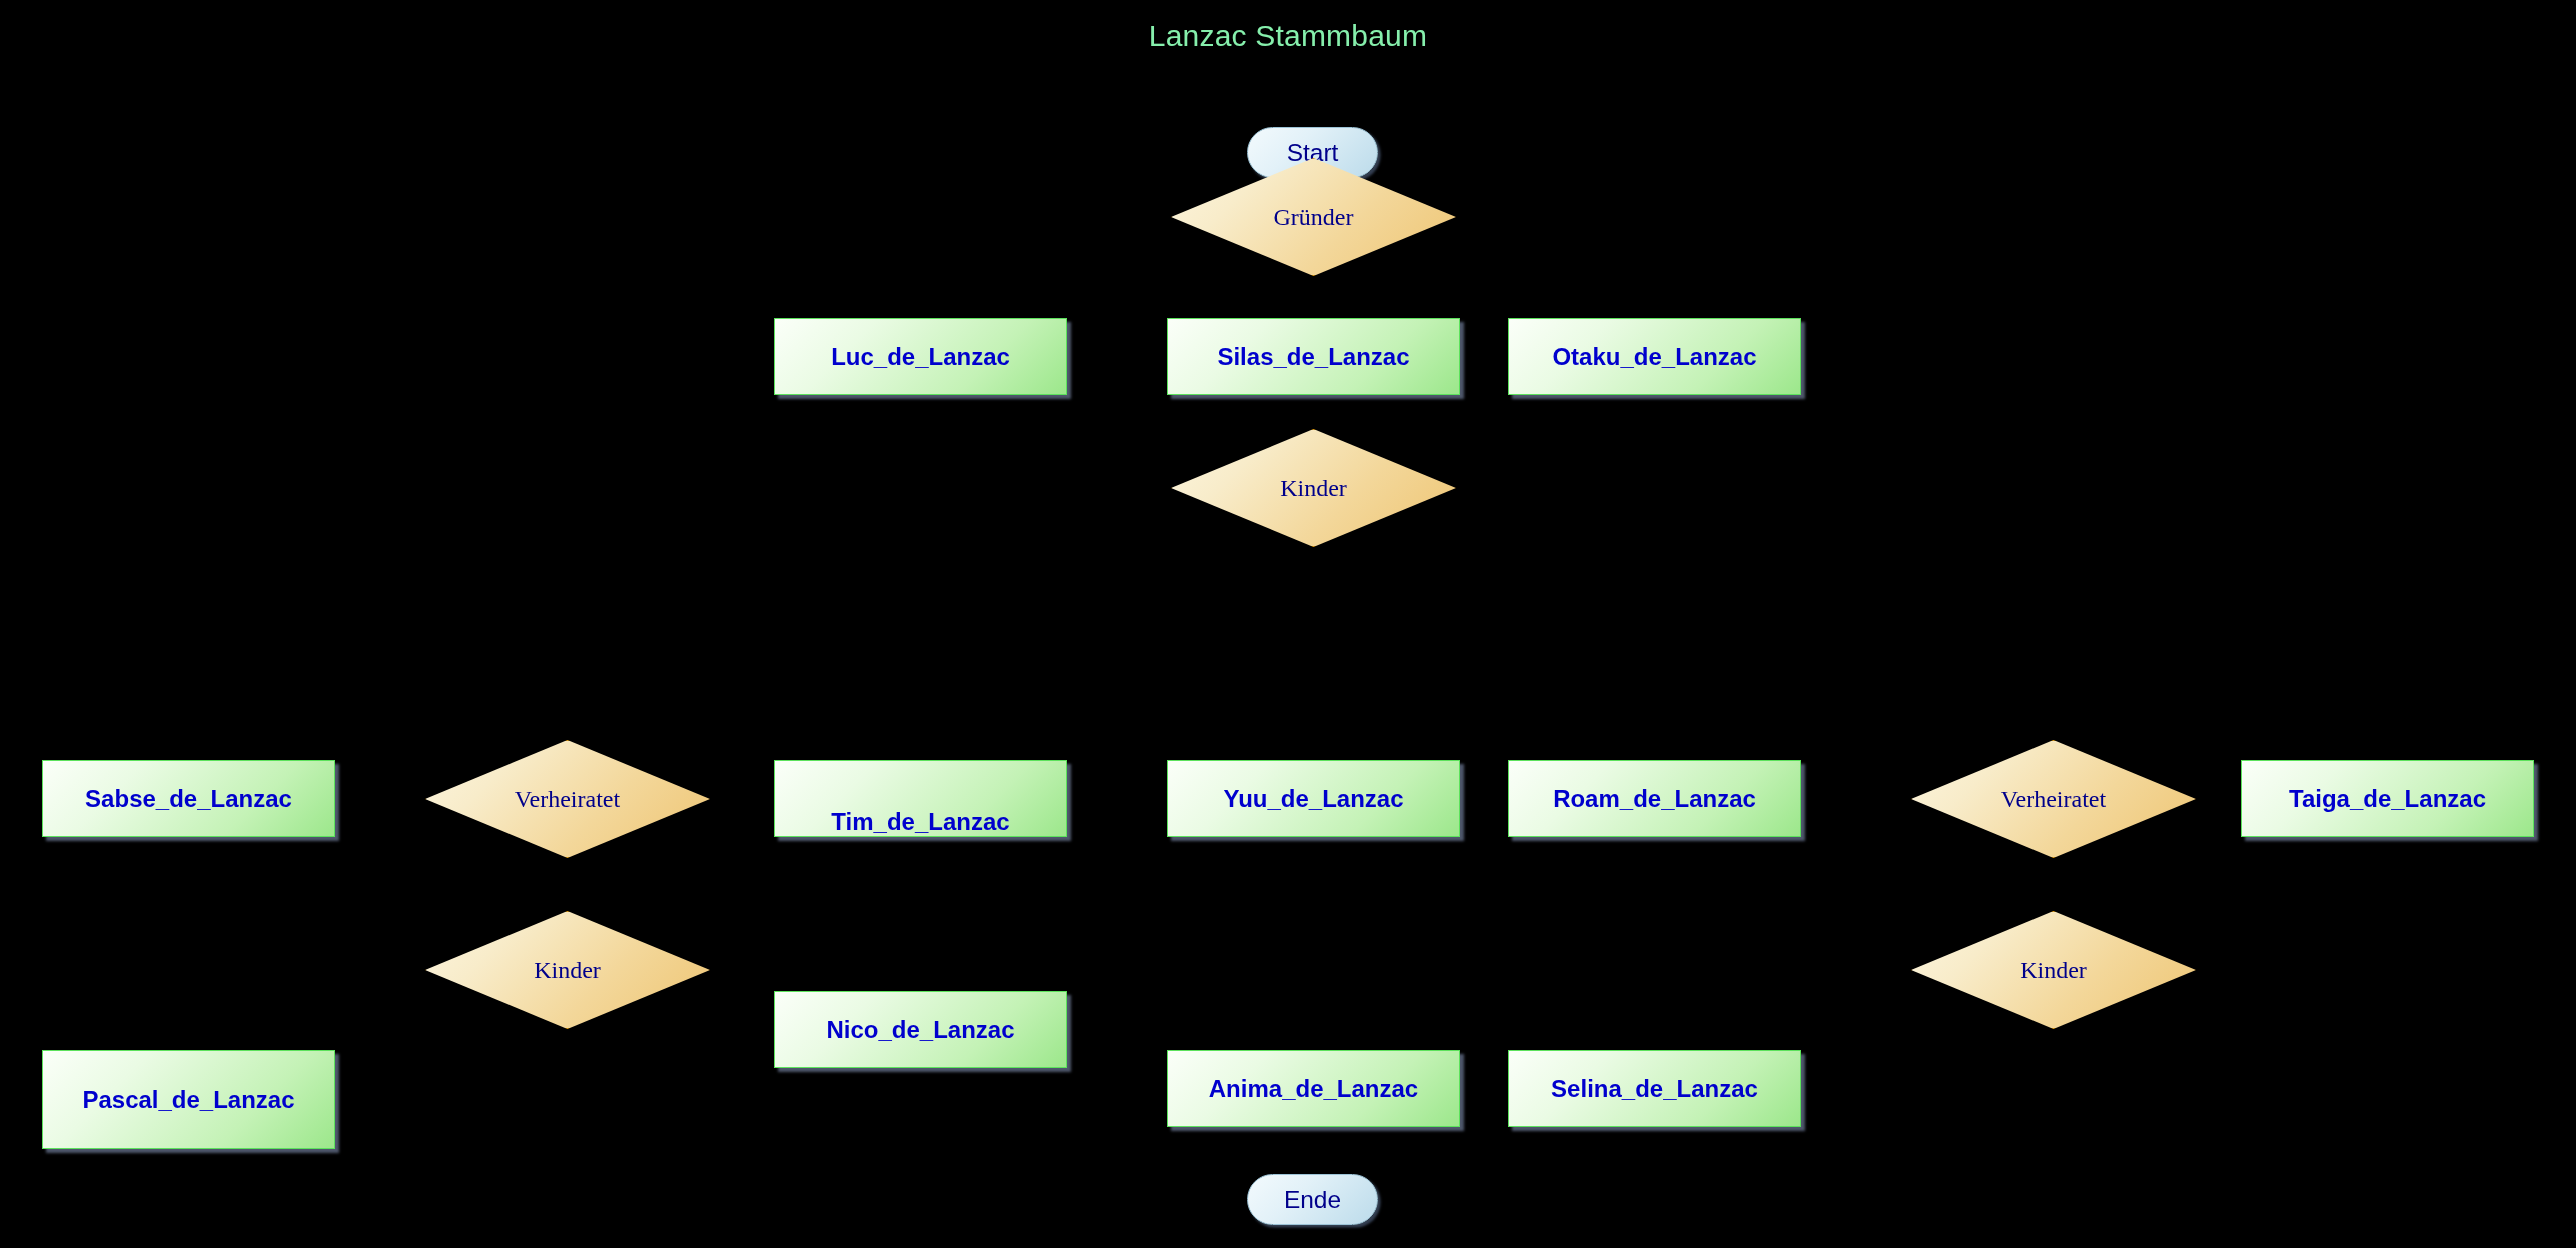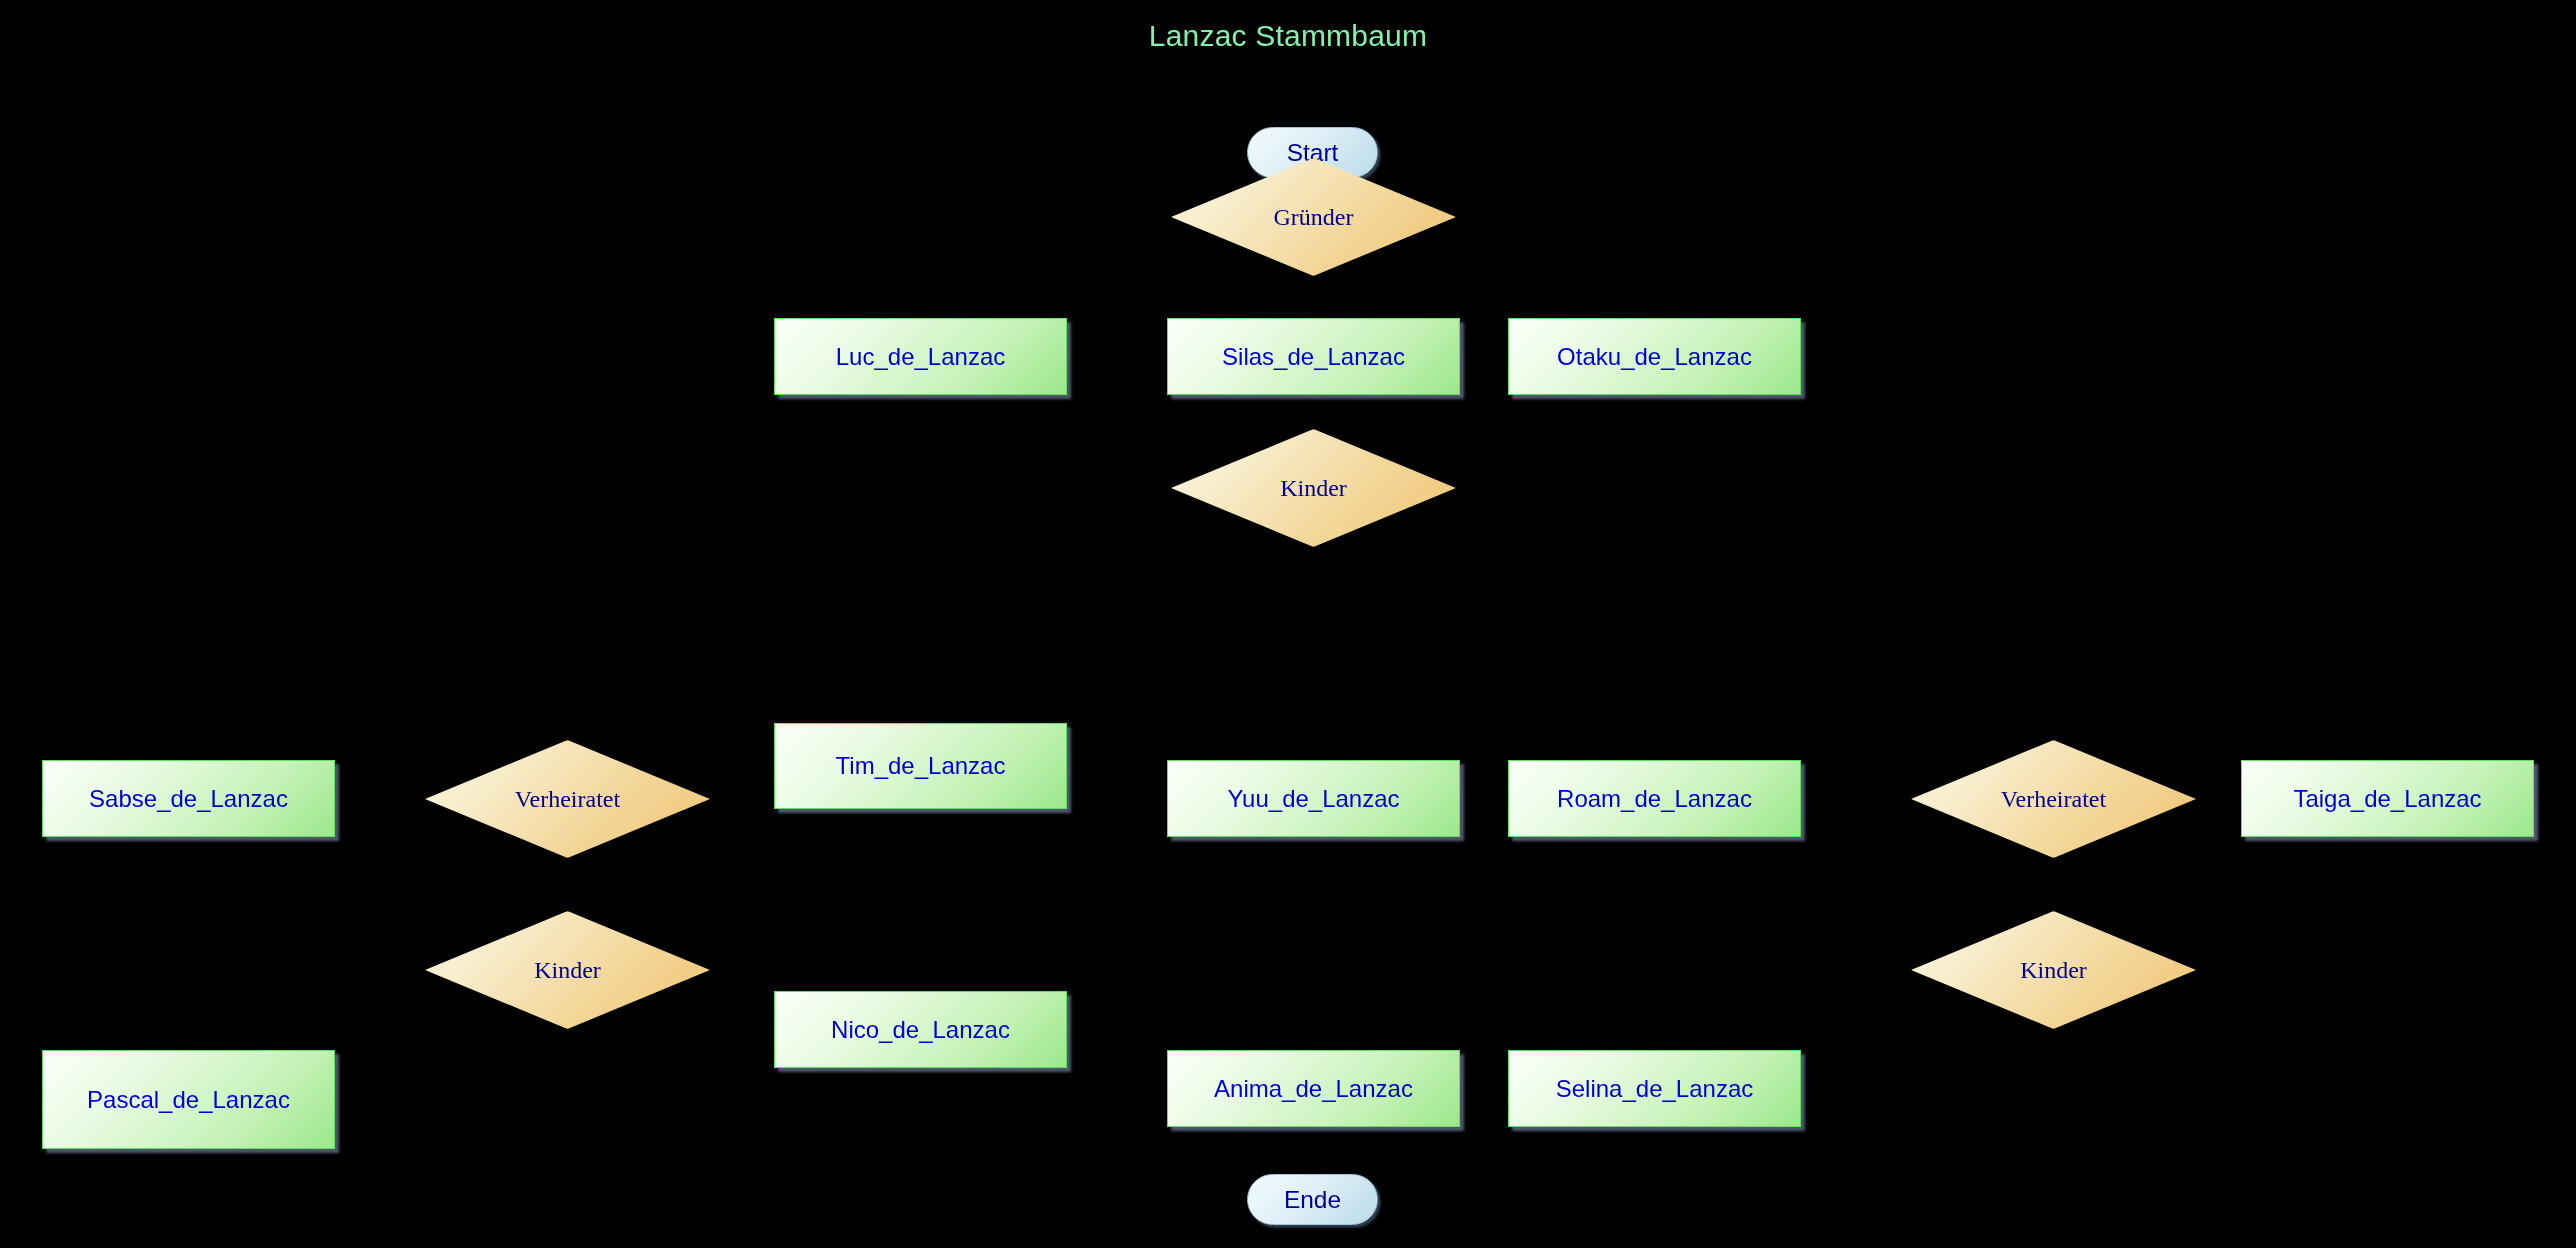--- a/index.html
+++ b/index.html
@@ -59,20 +59,21 @@
   }
 
   
   .box {
     background: linear-gradient(135deg, #fbfff9 0%, #eafbe4 28%, #c4f2b6 70%, #9ce78b 100%);
     border: 1.8px solid #5ce25c;
     box-shadow: 3.5px 3.5px 2.6px rgba(92, 102, 126, 0.85);
     display: flex;
     align-items: center;
     justify-content: center;
+    font-weight: bold;
   }
   .box .node-label {
     color: #0000cd;
     font-size: 24px;
     white-space: nowrap;
   }
 
   
   .diamond {
     display: flex;
@@ -202,21 +203,21 @@
   <div class="node box" style="left:42px; top:760px; width:293px; height:77px;">
     <span class="node-label">Sabse_de_Lanzac</span>
   </div>
 
   <div class="node diamond" style="left:425px; top:740px; width:285px; height:118px;">
     <div class="diamond-shadow"></div>
     <div class="diamond-shape"></div>
     <span class="node-label">Verheiratet</span>
   </div>
 
-  <div class="node box" style="left:774px; top:723px; width:293px; height:86px;">
+  <div class="node box" style="left:774px; top:760px; width:293px; height:77px;align-items:flex-end;">
     <span class="node-label">Tim_de_Lanzac</span>
   </div>
 
   <div class="node box" style="left:1167px; top:760px; width:293px; height:77px;">
     <span class="node-label">Yuu_de_Lanzac</span>
   </div>
 
   <div class="node box" style="left:1508px; top:760px; width:293px; height:77px;">
     <span class="node-label">Roam_de_Lanzac</span>
   </div>

